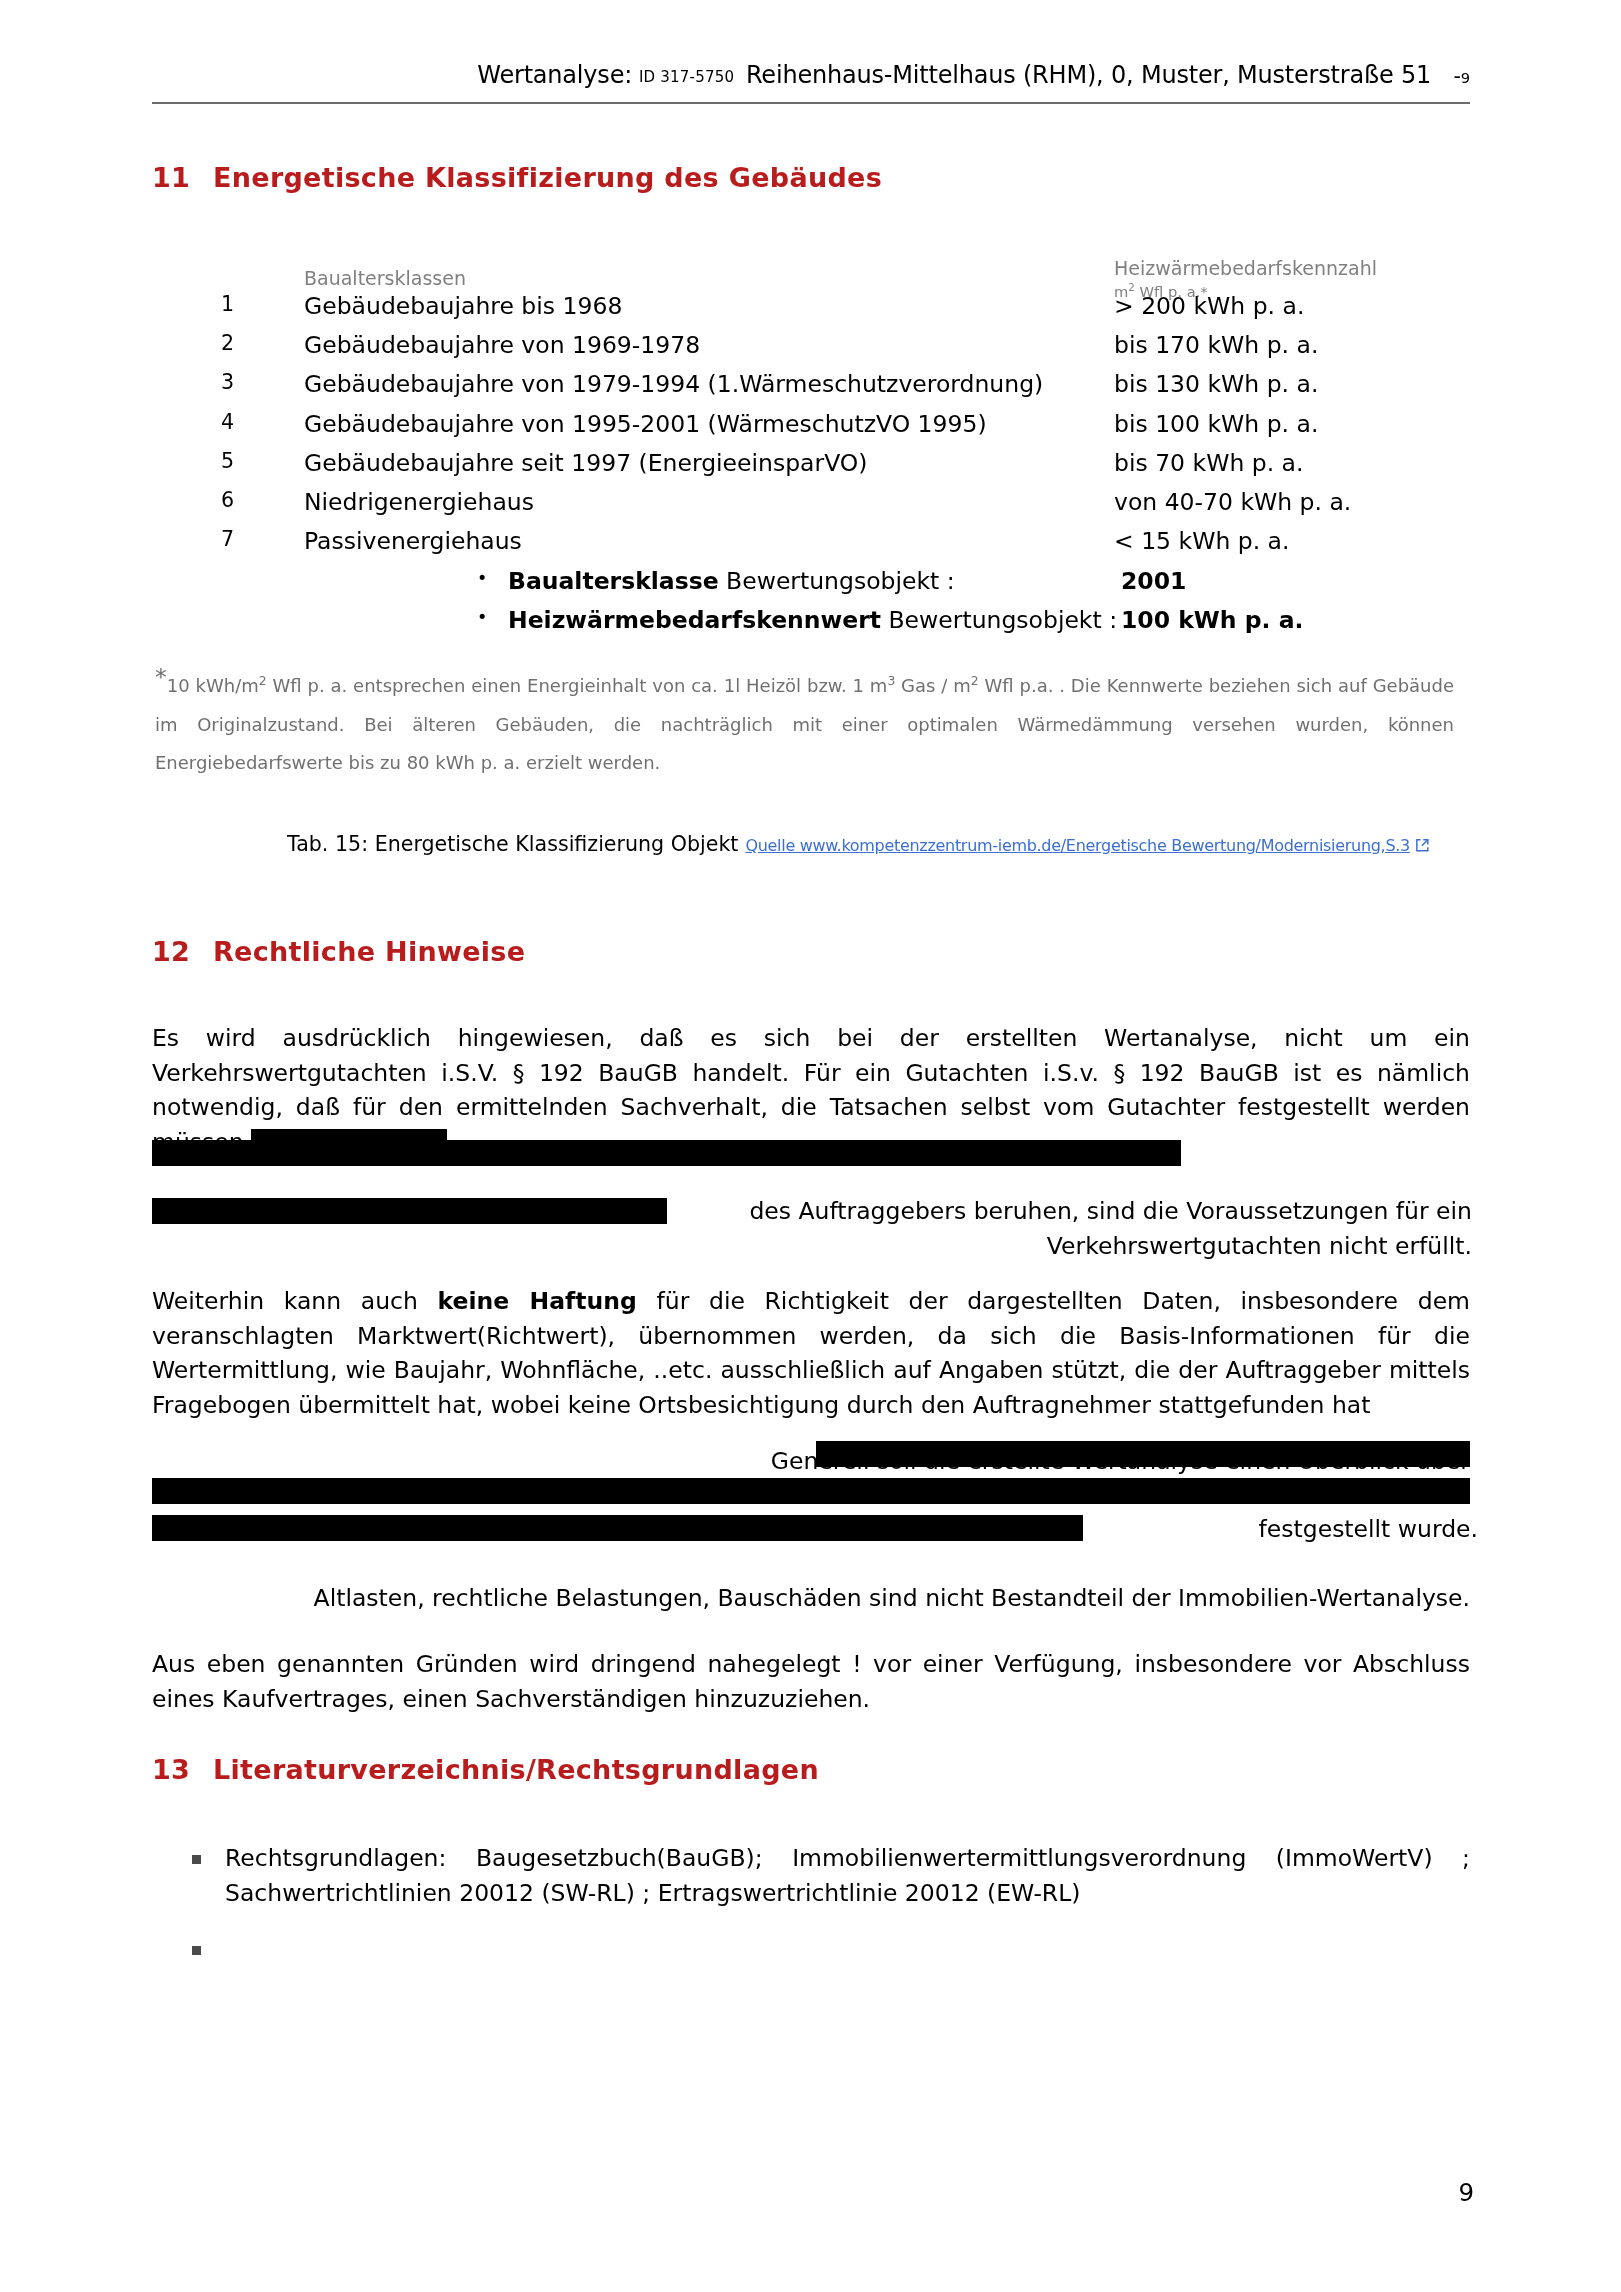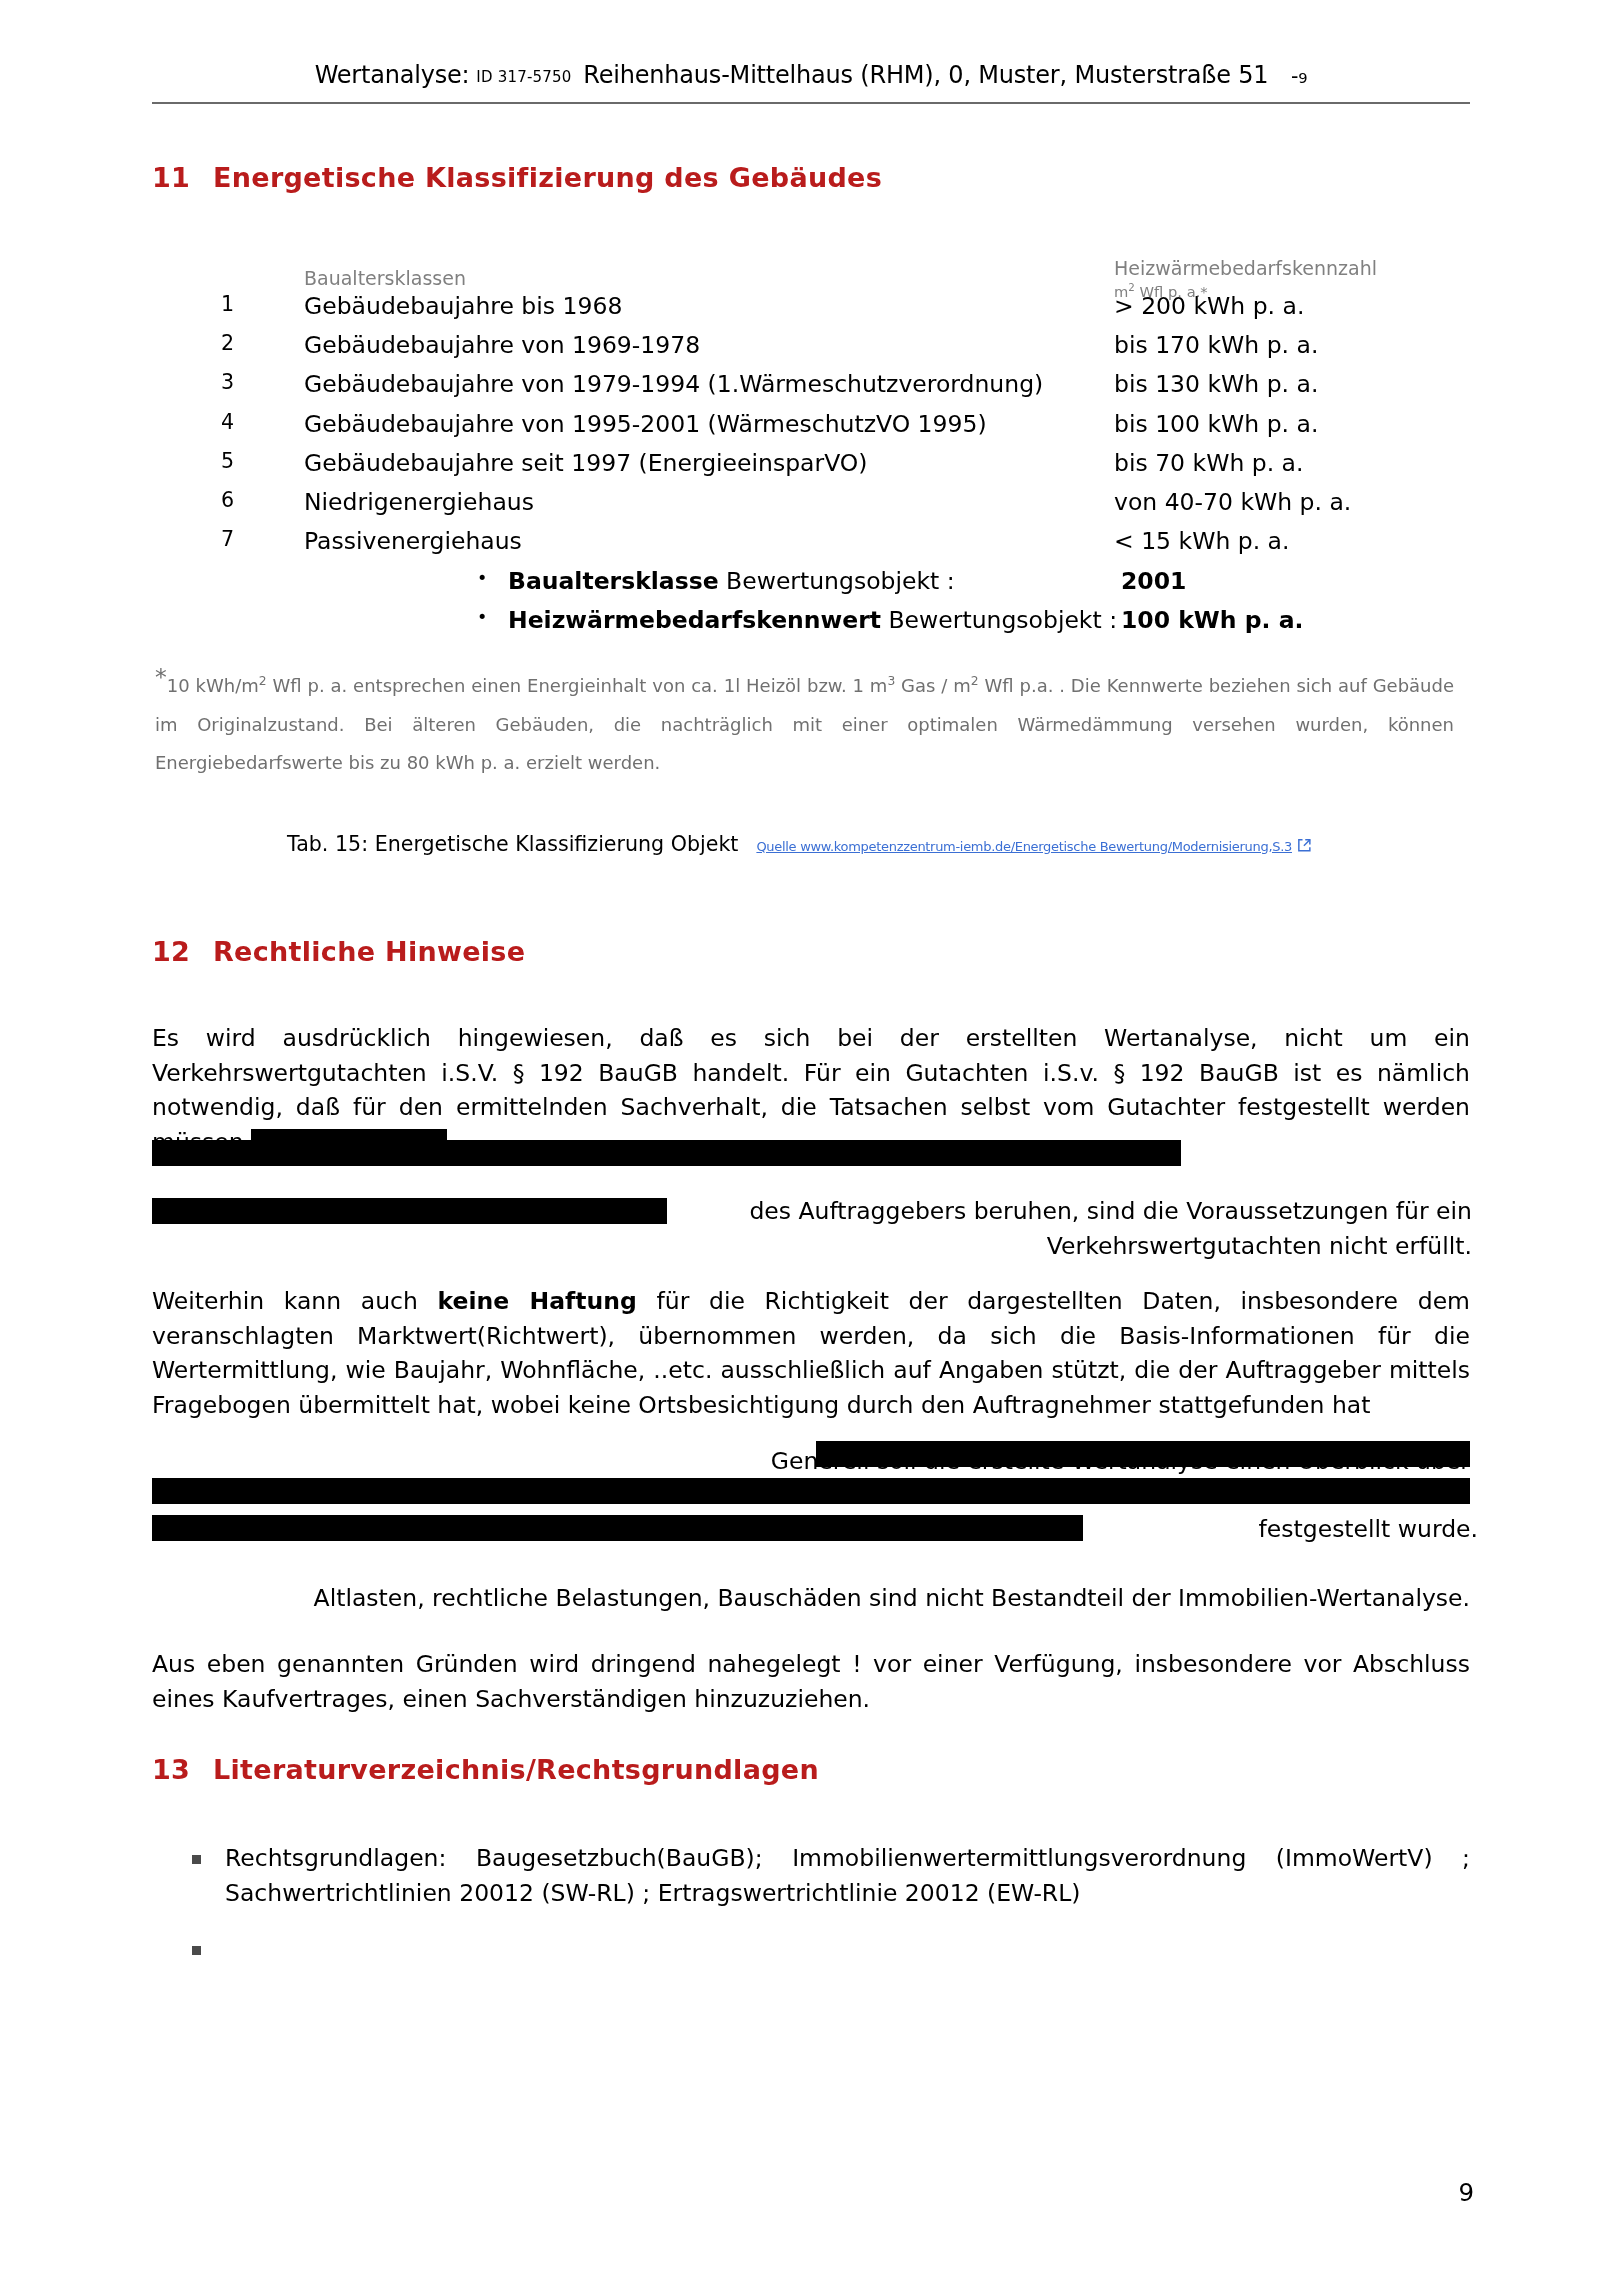--- a/index.html
+++ b/index.html
@@ -22,21 +22,21 @@
   }
 
   
   .runhead {
     position: absolute;
     left: 152px;
     top: 61px;
     width: 1318px;
     display: flex;
     align-items: baseline;
-    justify-content: center;
+    justify-content: flex-end;
     font-size: 24px;
     letter-spacing: -0.2px;
   }
   .runhead .rh-left {
     display: flex;
     align-items: baseline;
     gap: 6.9px;
     white-space: nowrap;
   }
   .rh-label { font-size: 24px; }
@@ -163,22 +163,22 @@
   
   .tab-caption {
     position: absolute;
     left: 287px;
     top: 832px;
     font-size: 20.6px;
     white-space: nowrap;
   }
   .tab-caption .src {
     color: #3B6FD4;
-    font-size: 13px;
-    margin-left: 18px;
+    font-size: 16px;
+    margin-left: 7px;
     letter-spacing: -0.3px;
   }
   .extlink-icon {
     display: inline-block;
     width: 14.7px;
     height: 14.7px;
     margin-left: 4.9px;
     position: relative;
     top: 2px;
   }

